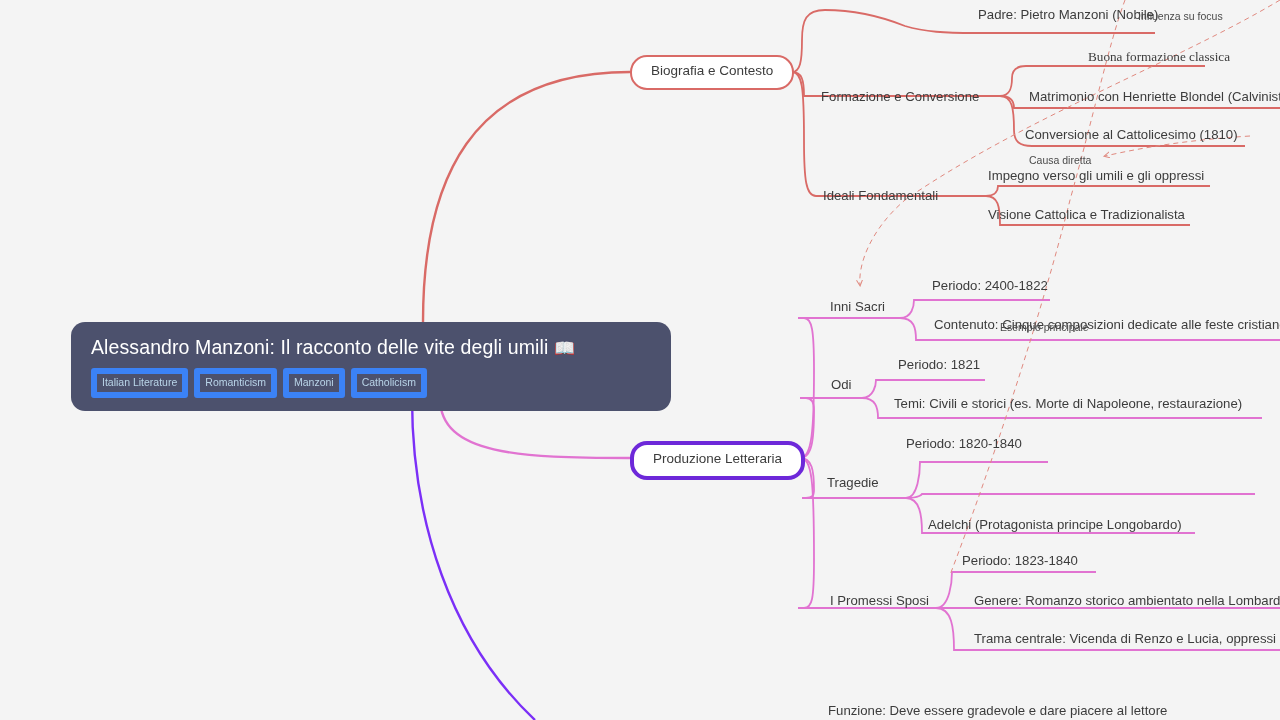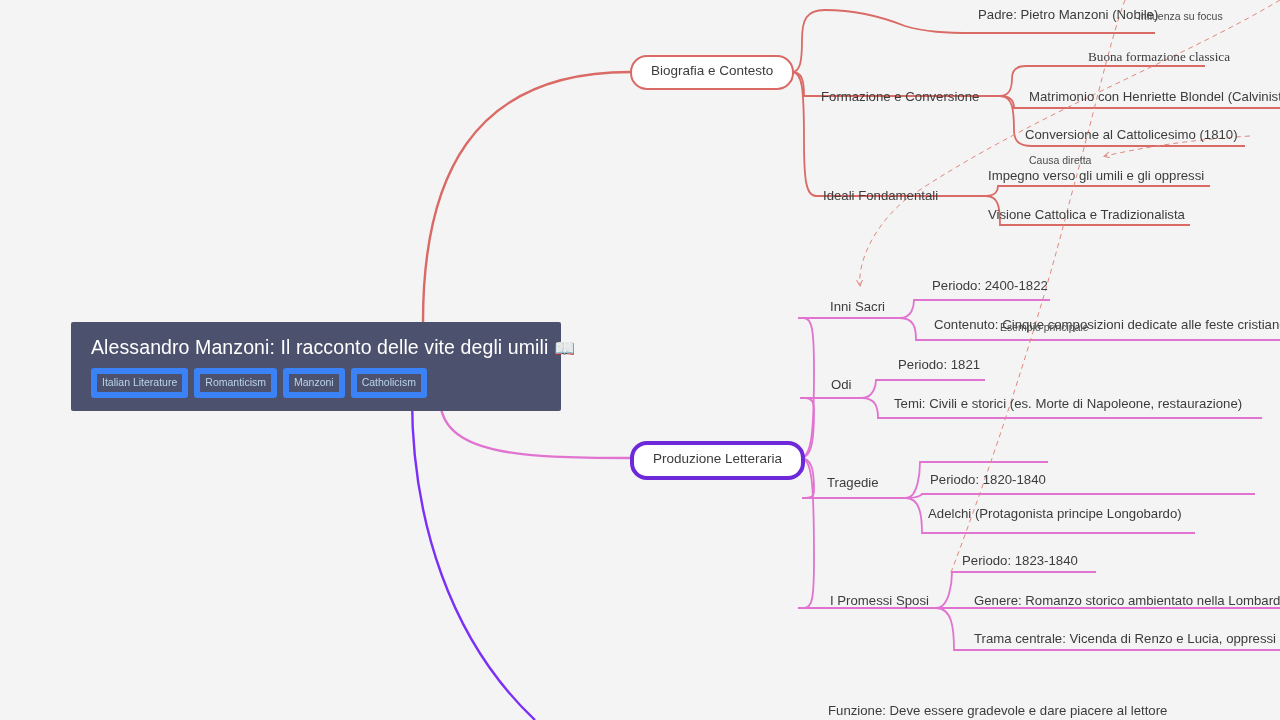--- a/index.html
+++ b/index.html
@@ -21,24 +21,24 @@
     width: 1280px;
     height: 720px;
     pointer-events: none;
   }
 
   
   #central-node {
     position: absolute;
     left: 71px;
     top: 322px;
-    width: 490px;
+    width: 600px;
     box-sizing: border-box;
     background: #4c516d;
-    border-radius: 2px;
+    border-radius: 14px;
     padding: 14px 20px 13px 20px;
   }
   #central-title {
     color: #ffffff;
     font-size: 19.5px;
     font-weight: 400;
     letter-spacing: 0.1px;
     white-space: nowrap;
     line-height: 1.2;
   }
@@ -208,24 +208,24 @@
   <div class="sub-label" style="left:830px; top:594px;">I Promessi Sposi</div>
 
   <div class="leaf-label" style="left:932px; top:279px;">Periodo: 2400-1822</div>
 
   <div class="leaf-label" style="left:934px; top:318px;">Contenuto: Cinque composizioni dedicate alle feste cristiane</div>
 
   <div class="leaf-label" style="left:898px; top:358px;">Periodo: 1821</div>
 
   <div class="leaf-label" style="left:894px; top:397px;">Temi: Civili e storici (es. Morte di Napoleone, restaurazione)</div>
 
-  <div class="leaf-label" style="left:930px; top:437px;margin-top:36px;">Periodo: 1820-1840</div>
-
-
-  <div class="leaf-label" style="left:928px; top:507px;">Adelchi (Protagonista principe Longobardo)</div>
+  <div class="leaf-label" style="left:906px; top:437px;">Periodo: 1820-1840</div>
+
+
+  <div class="leaf-label" style="left:928px; top:518px;">Adelchi (Protagonista principe Longobardo)</div>
 
   <div class="leaf-label" style="left:962px; top:554px;">Periodo: 1823-1840</div>
 
   <div class="leaf-label" style="left:974px; top:594px;">Genere: Romanzo storico ambientato nella Lombardia</div>
 
   <div class="leaf-label" style="left:974px; top:632px;">Trama centrale: Vicenda di Renzo e Lucia, oppressi</div>
 
   <div class="leaf-label" style="left:828px; top:704px;">Funzione: Deve essere gradevole e dare piacere al lettore</div>
 
   <div class="rel-label" style="left:1138px; top:11px;">Influenza su focus</div>

